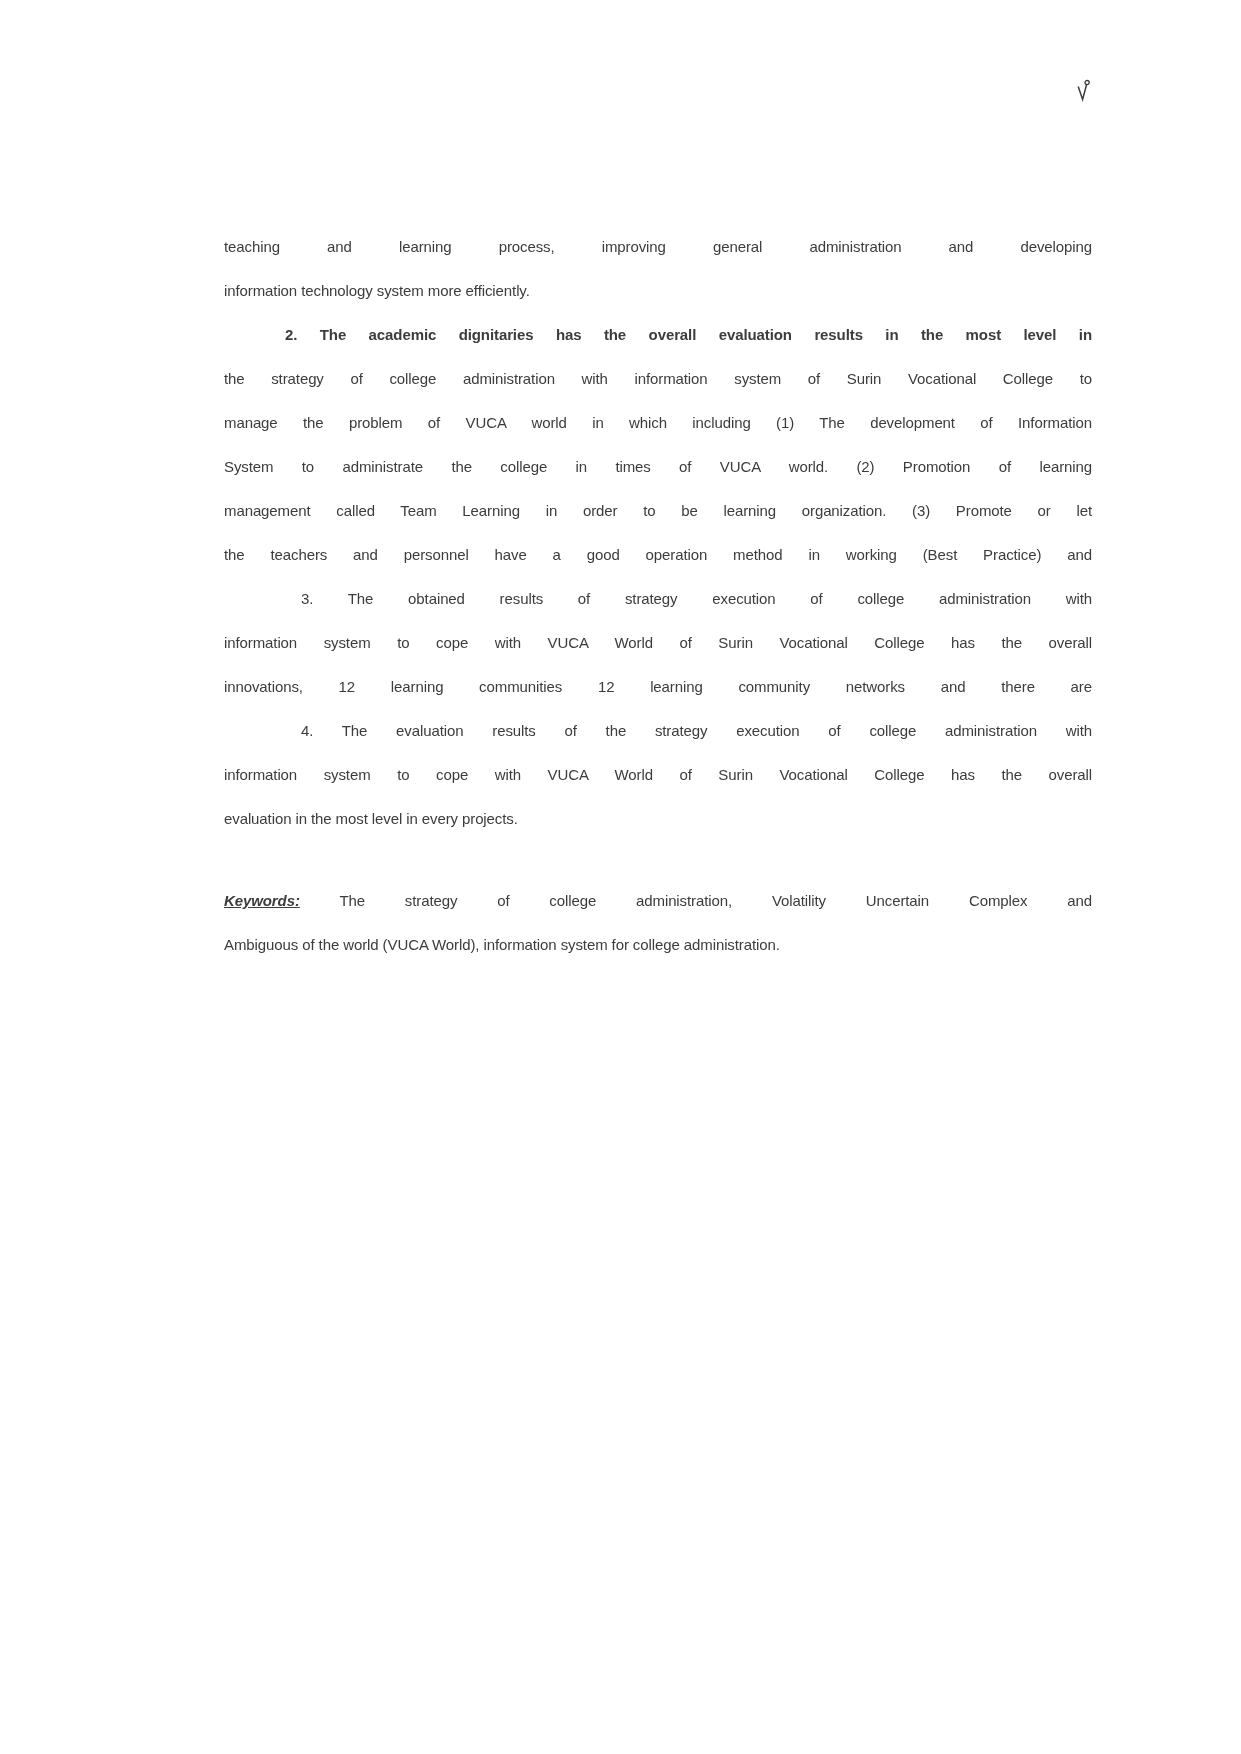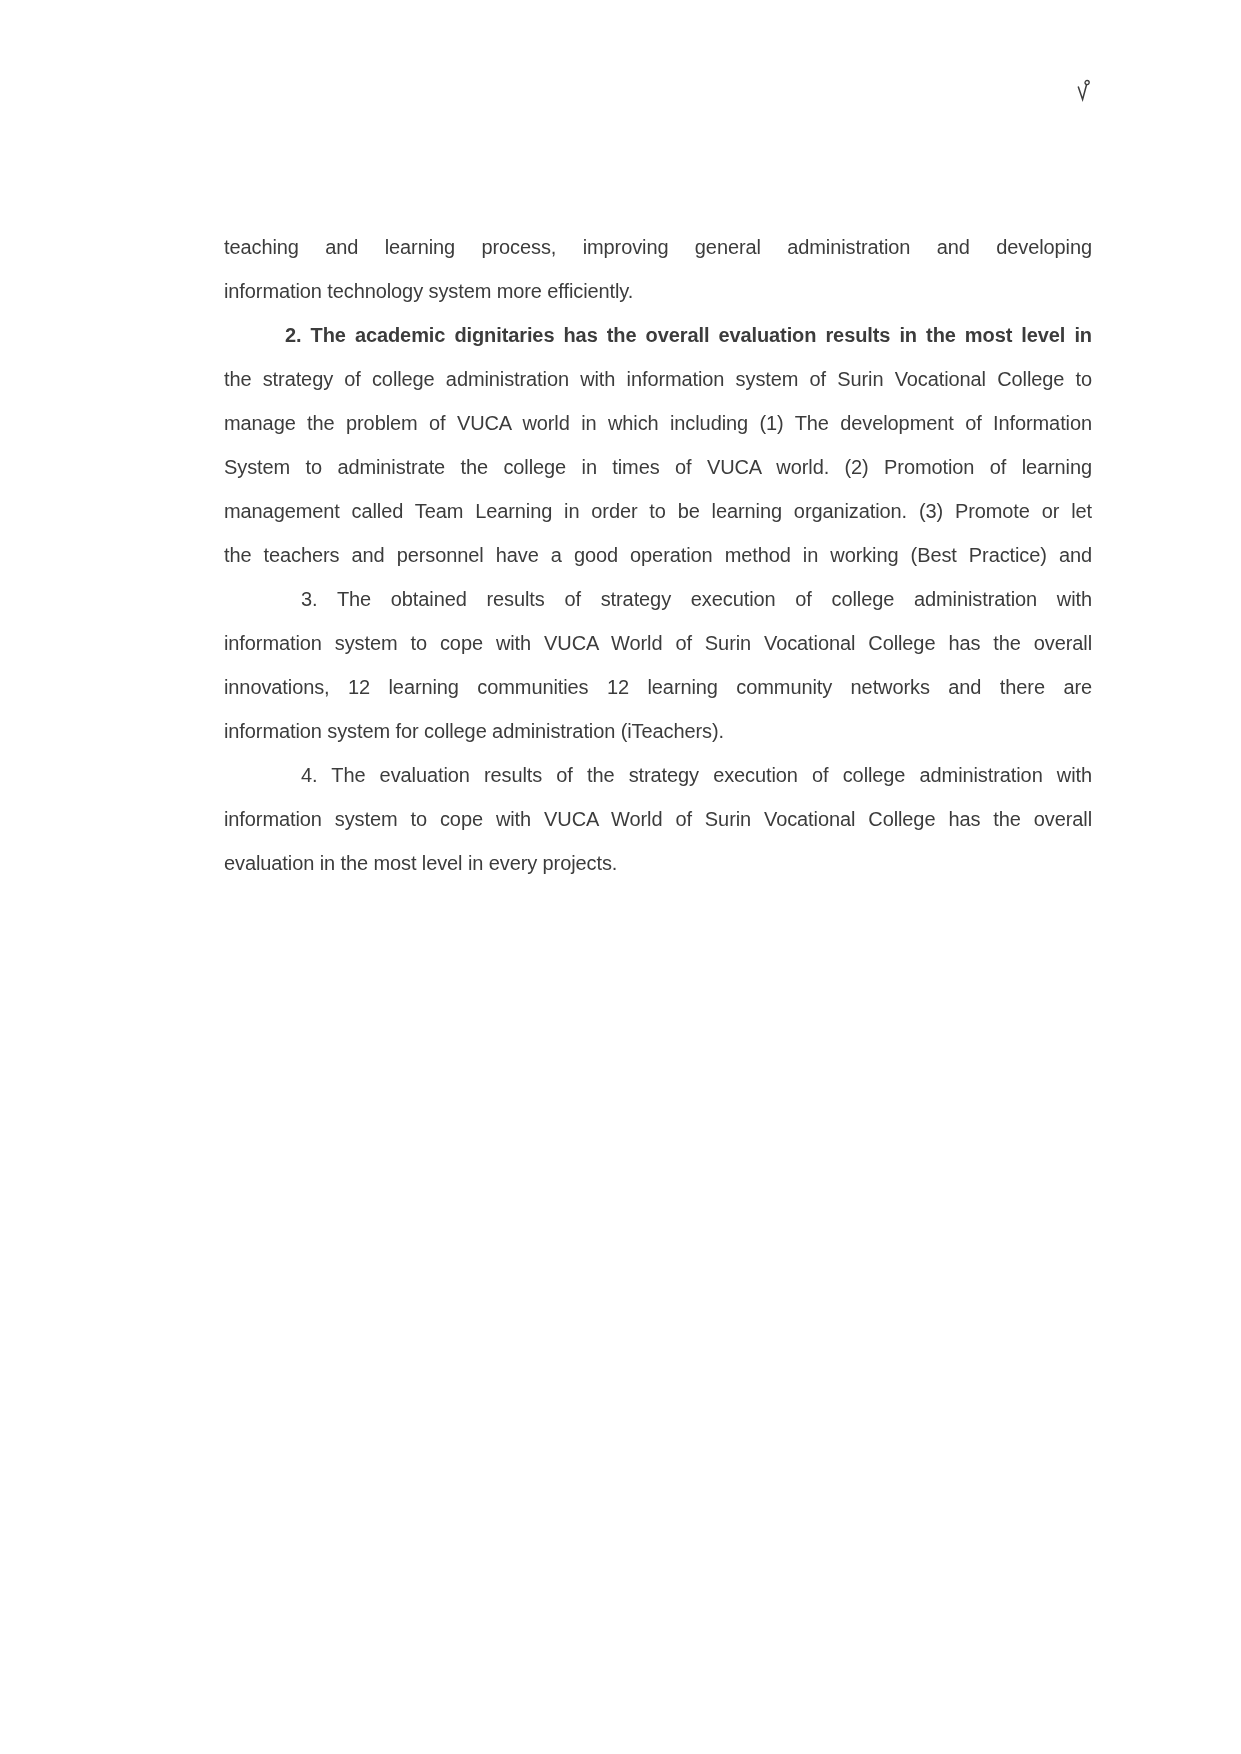--- a/index.html
+++ b/index.html
@@ -26,21 +26,21 @@
     font-size: 22px;
   }
   .page-number svg { display: block; }
   .content {
     position: absolute;
     left: 224px;
     top: 225px;
     width: 868px;
   }
   .line {
-    font-size: 20px;
+    font-size: 15px;
     letter-spacing: -0.1px;
     line-height: 44px;
     text-align: justify;
     text-align-last: justify;
     white-space: normal;
   }
   .line.lastline {
     text-align: center;
     text-align-last: left;
   }
@@ -79,24 +79,30 @@
       <div class="line">manage the problem of VUCA world in which including (1) The development of Information</div>
       <div class="line">System to administrate the college in times of VUCA world. (2) Promotion of learning</div>
       <div class="line">management called Team Learning in order to be learning organization. (3)  Promote or let</div>
       <div class="line">the teachers and personnel have a good operation method in working (Best Practice) and</div>
     </div>
 
     <div>
       <div class="line indent-b">3. The obtained results of strategy execution of college administration with</div>
       <div class="line">information system to cope with VUCA World of Surin Vocational College has the overall</div>
       <div class="line">innovations, 12 learning communities 12 learning community networks and there are</div>
-      <div class="line lastline">information system for college administration (iTeachers).</div>
     </div>
 
     <div>
       <div class="line indent-b">4. The evaluation results of the strategy execution of college administration with</div>
       <div class="line">information system to cope with VUCA World of Surin Vocational College has the overall</div>
       <div class="line lastline">evaluation in the most level in every projects.</div>
     </div>
 
+    <div class="keywords-block">
+      <div class="line">
+        <span class="kw-label">Keywords:</span>
+        <span>The strategy of college administration, Volatility Uncertain Complex and</span>
+      </div>
+      <div class="line lastline">Ambiguous of the world (VUCA World), information system for college administration.</div>
+    </div>
 
   </div>
 </div>
 
 </body></html>

